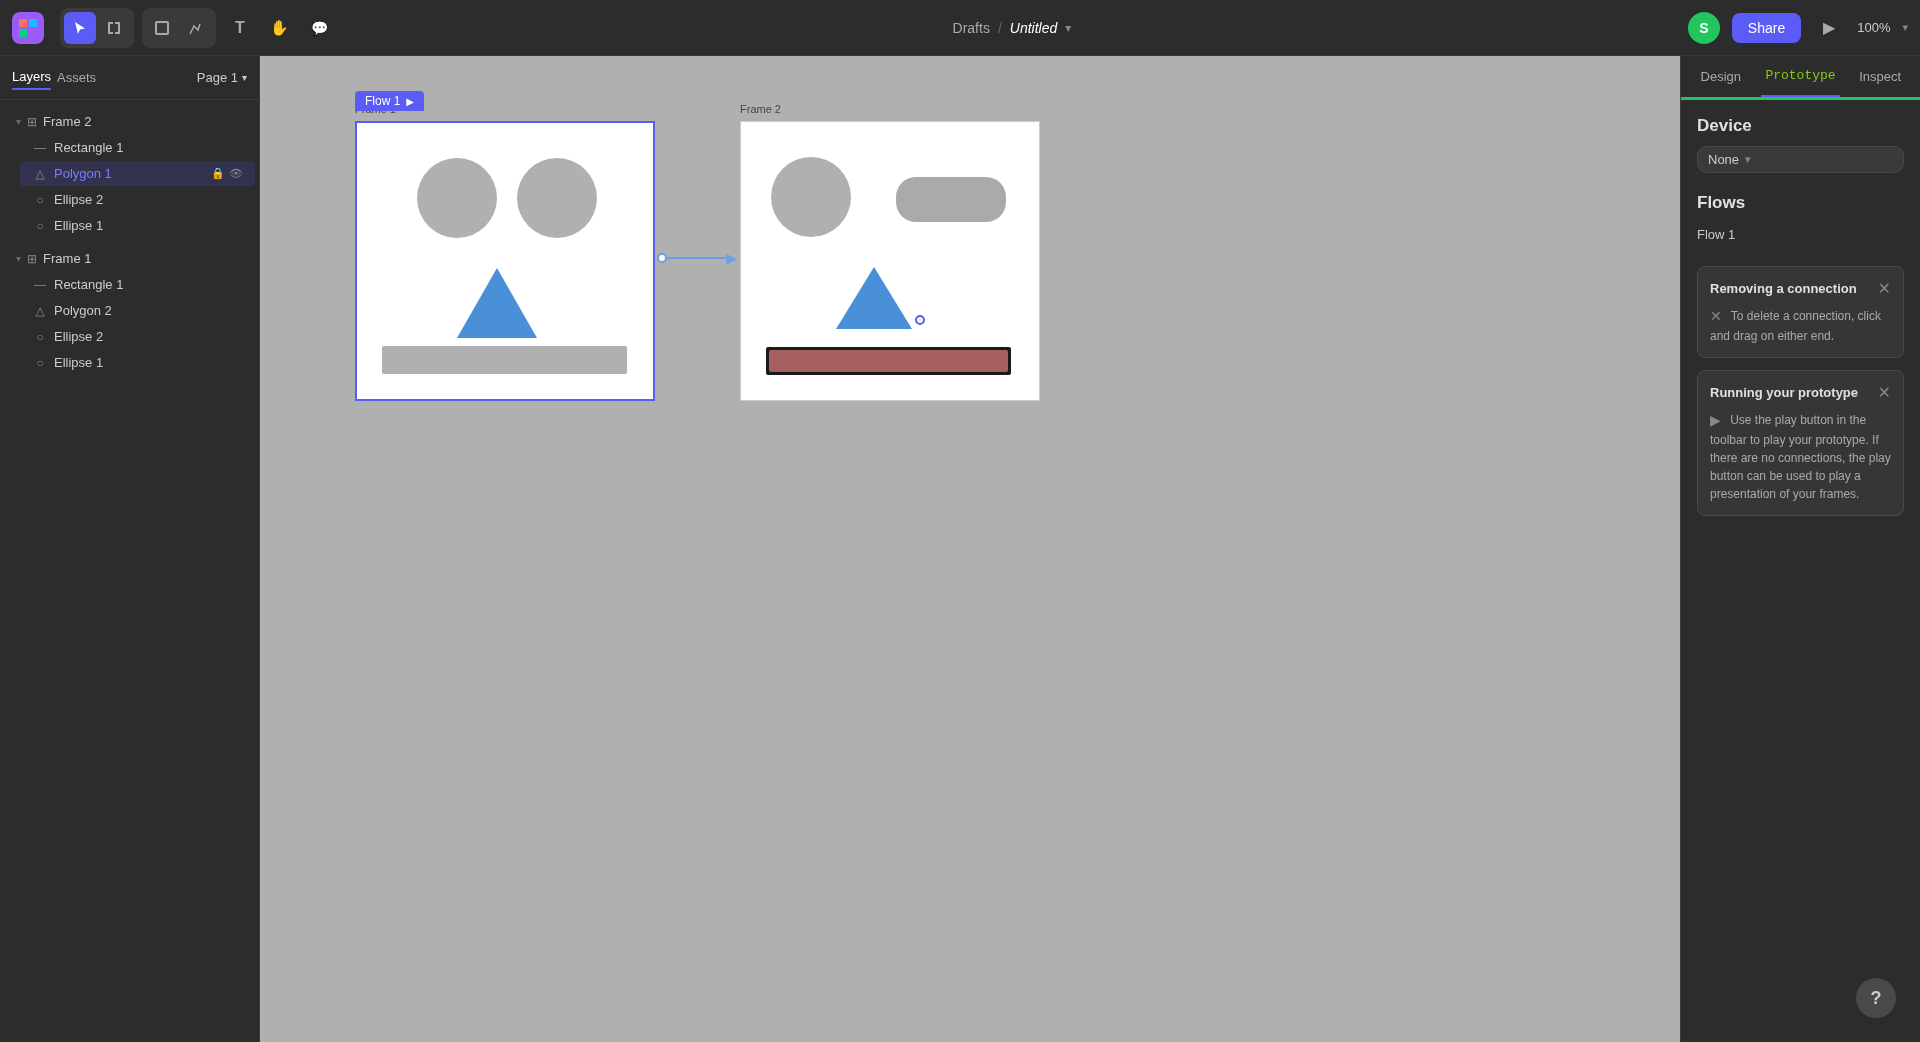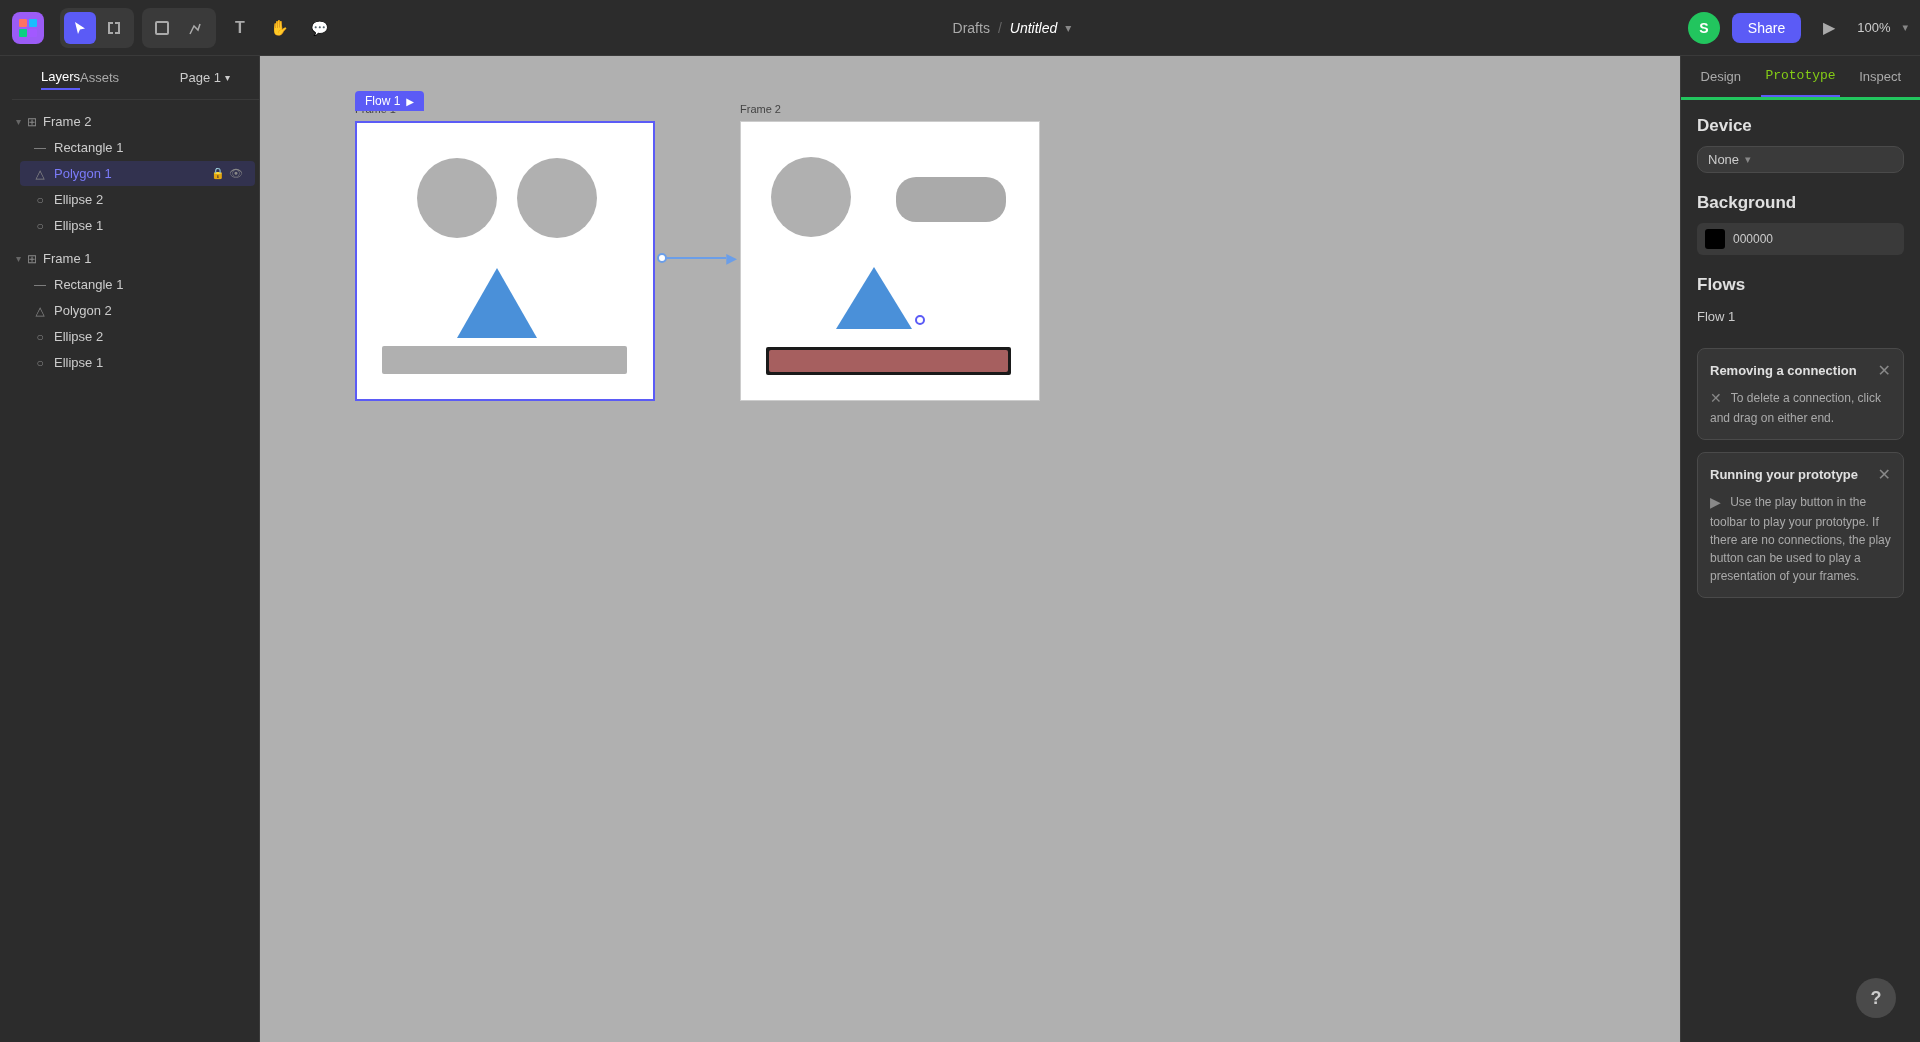--- a/index.html
+++ b/index.html
@@ -102,25 +102,24 @@
       width: 260px;
       background: #2c2c2c;
       border-right: 1px solid #3a3a3a;
       display: flex;
       flex-direction: column;
       flex-shrink: 0;
     }
     .panel-tabs {
       display: flex;
       align-items: center;
-      padding: 0 29px;
+      padding: 0 12px;
       height: 44px;
       border-bottom: 1px solid #3a3a3a;
-      gap: 0;
-      margin-left: 12px;
+      gap: 6px;
     }
     .panel-tab {
       font-size: 13px;
       color: #aaa;
       cursor: pointer;
       padding: 4px 0;
     }
     .panel-tab.active { color: #fff; border-bottom: 2px solid #5b5bf6; }
     .page-selector {
       display: flex;
@@ -552,27 +551,20 @@
     <div class="right-panel-content">
 
       <div class="panel-section">
         <div class="panel-section-heading">Device</div>
         <div class="device-selector">
           <span>None</span>
           <span style="font-size:11px; color:#888;">▾</span>
         </div>
       </div>
 
-      <div class="panel-section">
-        <div class="panel-section-heading">Background</div>
-        <div class="bg-row">
-          <div class="color-swatch" style="background:#000000;"></div>
-          <span class="color-hex">000000</span>
-        </div>
-      </div>
 
       <div class="panel-section">
         <div class="panel-section-heading">Flows</div>
         <div class="flows-item">Flow 1</div>
       </div>
 
       <div class="tooltip-card">
         <div class="tooltip-card-header">
           <span class="tooltip-title">Removing a connection</span>
           <span class="close-icon">✕</span>

